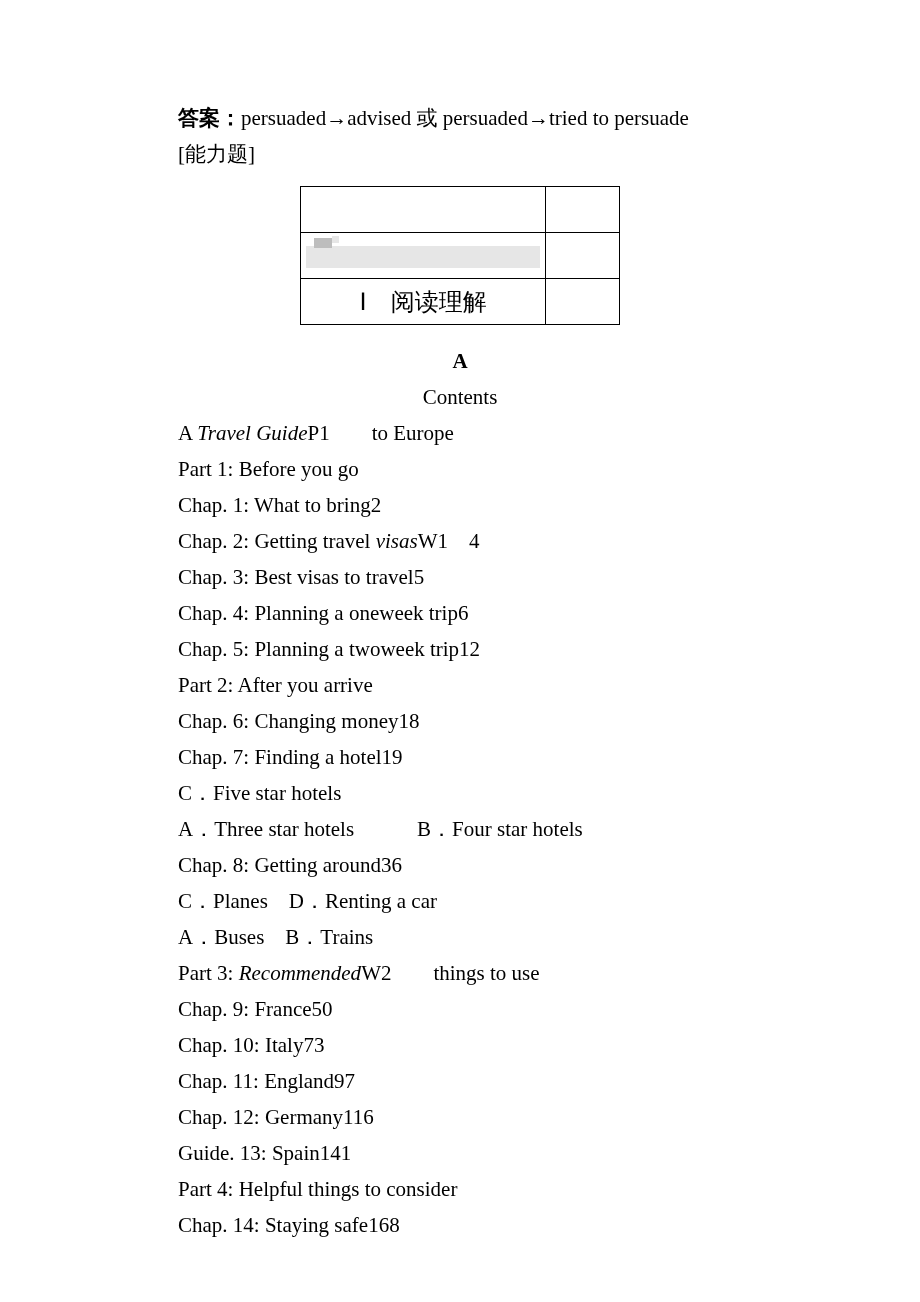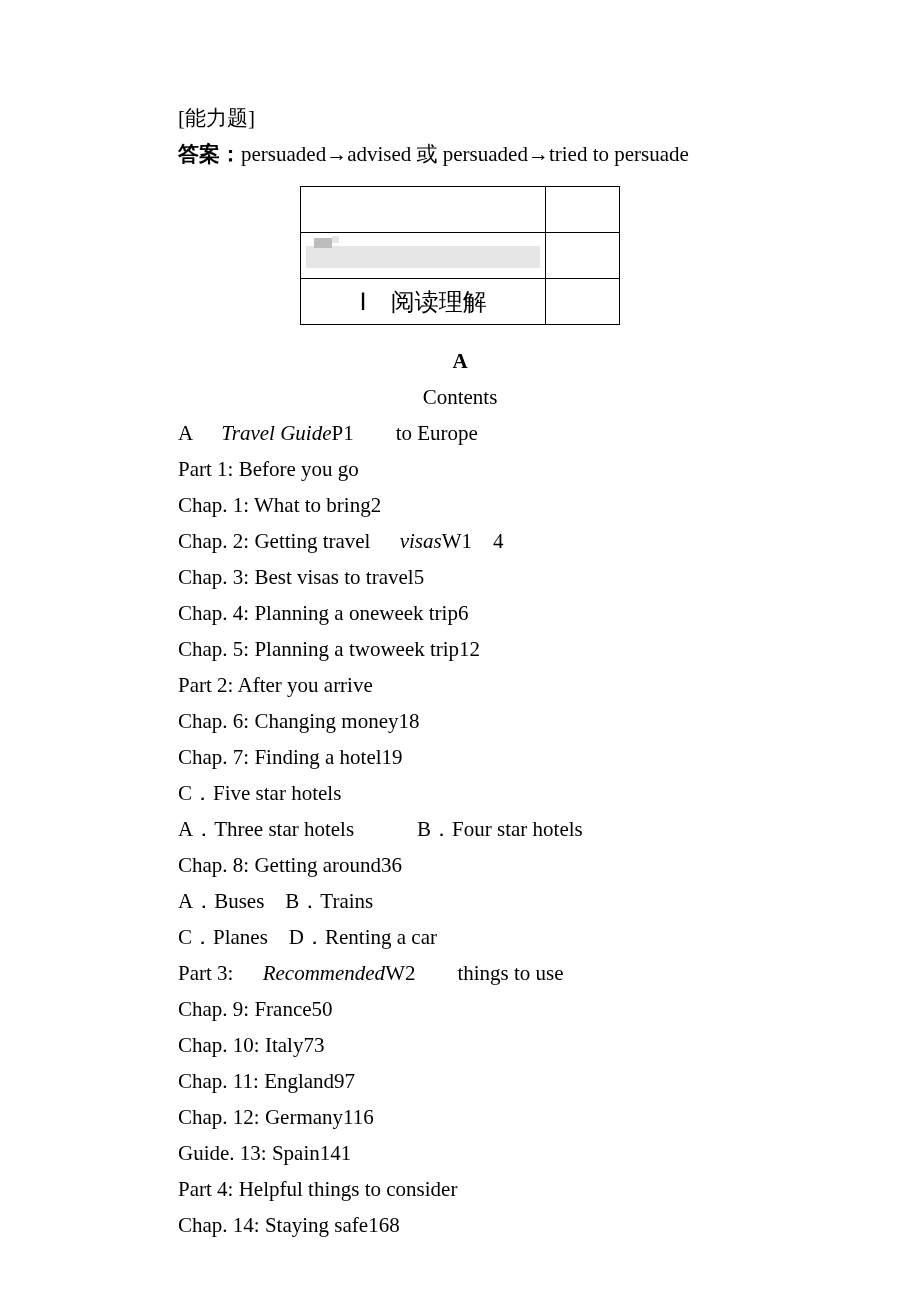--- a/index.html
+++ b/index.html
@@ -1,42 +1,42 @@
 <!DOCTYPE html>
 <html><head>
 <meta charset="utf-8">
 <style>
   html,body{margin:0;padding:0;background:#fff;font-family:"Times New Roman","SimSun",serif;color:#000;}
   .page{width:920px;min-height:1302px;box-sizing:border-box;padding:100px 178px 60px 178px;}
   .line{font-size:21px;line-height:36px;}
-  .italic{font-style:italic;margin-left:24px;}
+  .italic{font-style:italic;}
   .table-wrap{margin:14px auto 10px auto;width:320px;}
   .tbl{border-collapse:collapse;width:100%;}
   .tbl td{border:1px solid #000;height:46px;box-sizing:border-box;font-family:"SimSun",serif;font-size:24px;text-align:center;}
   .tbl .c1{width:246px;}
   .tbl .c2{width:74px;}
   .stripe-cell{padding:0;}
   .stripe{background:#e6e6e6;height:22px;width:96%;margin:12px auto 10px auto;position:relative;}
   .stripe::before{content:"";position:absolute;left:8px;top:-8px;width:18px;height:10px;background:#bdbdbd;}
   .stripe::after{content:"";position:absolute;left:26px;top:-10px;width:7px;height:7px;background:#e6e6e6;}
   .center{text-align:center;}
   .bold{font-weight:bold;}
   .gap-sm{height:8px;}
   .roman{font-family:"Times New Roman",serif;}
 </style>
 </head>
 <body>
 
 <div class="page">
 
-  <div class="line">[能力题]</div>
-
   <div class="line">
     <span class="bold">答案：</span><span>persuaded→advised 或 persuaded→tried to persuade</span>
   </div>
+
+  <div class="line">[能力题]</div>
 
   <div class="table-wrap">
     <table class="tbl">
       <tbody>
           <tr>
         <td class="c1"></td>
         <td class="c2"></td>
       </tr>
       <tr>
         <td class="c1 stripe-cell">
@@ -67,22 +67,22 @@
   </div>
   <div class="line">Chap. 3: Best visas to travel5</div>
   <div class="line">Chap. 4: Planning a one­week trip6</div>
   <div class="line">Chap. 5: Planning a two­week trip12</div>
   <div class="line">Part 2: After you arrive</div>
   <div class="line">Chap. 6: Changing money18</div>
   <div class="line">Chap. 7: Finding a hotel19</div>
   <div class="line">C．Five star hotels</div>
   <div class="line">A．Three star hotels　　　B．Four star hotels</div>
   <div class="line">Chap. 8: Getting around36</div>
+  <div class="line">C．Planes　D．Renting a car</div>
   <div class="line">A．Buses　B．Trains</div>
-  <div class="line">C．Planes　D．Renting a car</div>
   <div class="line">
     <span>Part 3: </span><span class="italic">Recommended</span><span>W2　　things to use</span>
   </div>
   <div class="line">Chap. 9: France50</div>
   <div class="line">Chap. 10: Italy73</div>
   <div class="line">Chap. 11: England97</div>
   <div class="line">Chap. 12: Germany116</div>
   <div class="line">Guide. 13: Spain141</div>
   <div class="line">Part 4: Helpful things to consider</div>
   <div class="line">Chap. 14: Staying safe168</div>

